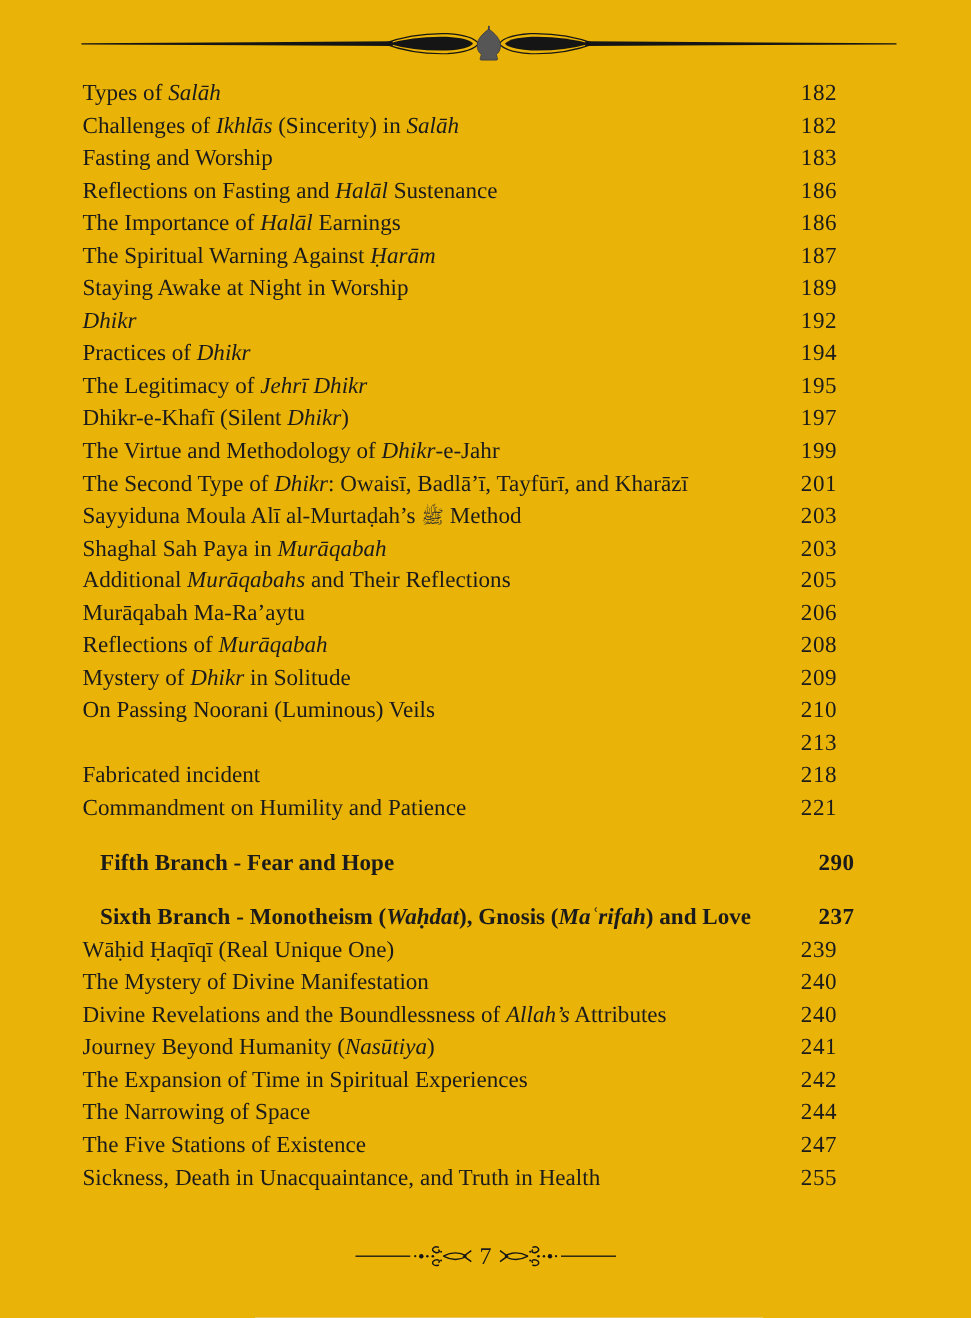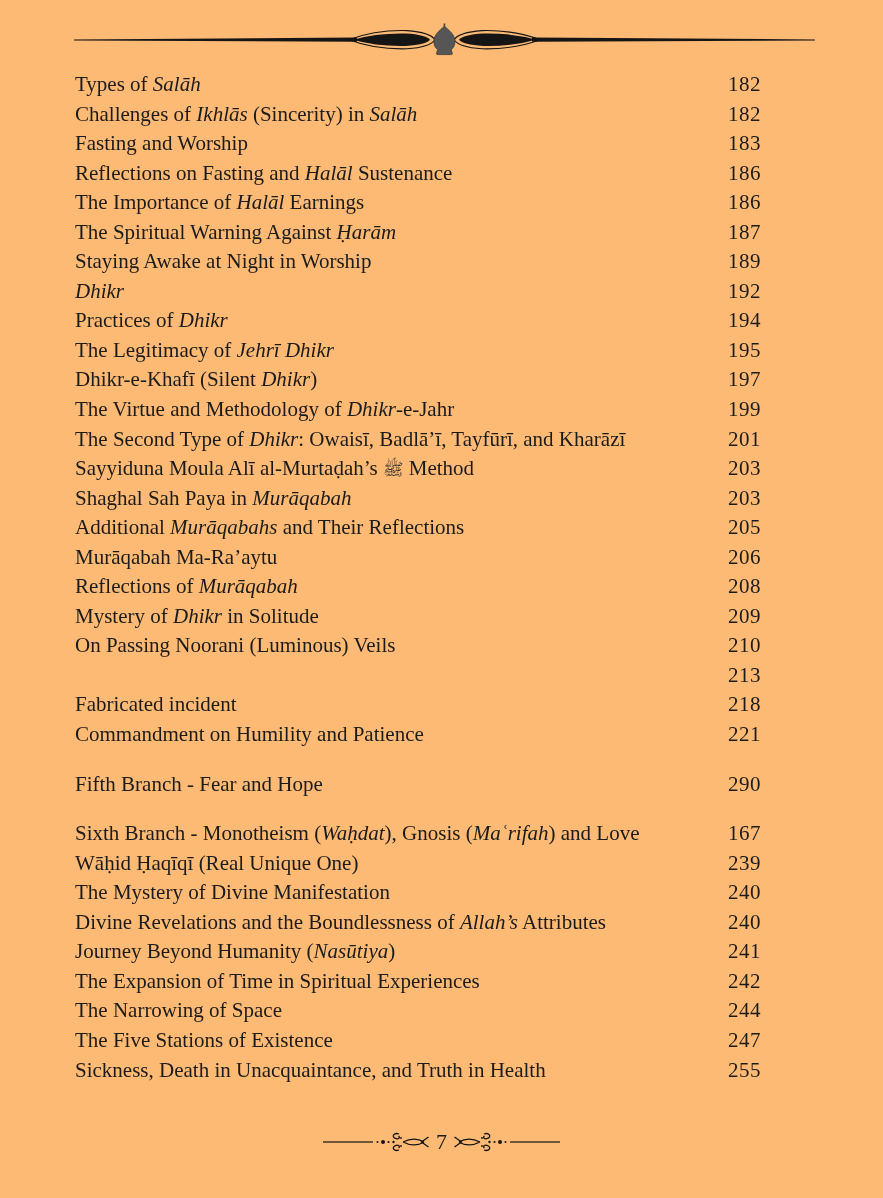--- a/index.html
+++ b/index.html
@@ -1,33 +1,33 @@
 <!DOCTYPE html>
 <html><head>
 <meta charset="utf-8">
 <style>
   html,body{margin:0;padding:0;background:#e8e8e8;}
   .page{
     position:relative;
     width:883px;height:1198px;
     margin:0 auto;
-    background:#fdba74;
+    background:#eab308;
     font-family:"Liberation Serif", serif;
     color:#1b1b1b;
     overflow:hidden;
   }
   
   .hdr{position:absolute;left:73px;top:22px;width:743px;height:36px;}
   .hdr svg{display:block;width:100%;height:100%;}
   
   .list{position:absolute;left:75px;top:70px;width:700px;}
   .row{position:relative;height:29.55px;line-height:29.55px;font-size:21px;white-space:nowrap;}
   .row .title{display:inline-block;}
   .row .pnum{position:absolute;left:653px;top:0;letter-spacing:0.5px;}
-  .row.bold{font-weight:normal;}
+  .row.bold{font-weight:bold;margin-left:16px;}
   .row.gap{margin-top:20px;}
   .it{font-style:italic;}
   .hon{font-family:"DejaVu Sans", sans-serif;font-size:17px;color:#2e2e2e;}
   
   .ftr{position:absolute;left:0;top:1124px;width:883px;height:36px;
        display:flex;align-items:center;justify-content:center;gap:7px;}
   .ftr svg{display:block;width:106px;height:28px;}
   .ftr svg.mir{transform:scale(-1,1);}
   .ftr .pg{font-size:22px;line-height:28px;}
 </style>
@@ -144,21 +144,21 @@
       <div class="row">
       <span class="title"><span>Commandment on Humility and Patience</span></span>
       <span class="pnum">221</span>
     </div>
       <div class="row bold gap">
       <span class="title"><span>Fifth Branch - Fear and Hope</span></span>
       <span class="pnum">290</span>
     </div>
       <div class="row bold gap">
       <span class="title"><span>Sixth Branch - Monotheism (</span><span class="it">Waḥdat</span><span>), Gnosis (</span><span class="it">Maʿrifah</span><span>) and Love</span></span>
-      <span class="pnum">167</span>
+      <span class="pnum">237</span>
     </div>
       <div class="row">
       <span class="title"><span>Wāḥid Ḥaqīqī (Real Unique One)</span></span>
       <span class="pnum">239</span>
     </div>
       <div class="row">
       <span class="title"><span>The Mystery of Divine Manifestation</span></span>
       <span class="pnum">240</span>
     </div>
       <div class="row">

